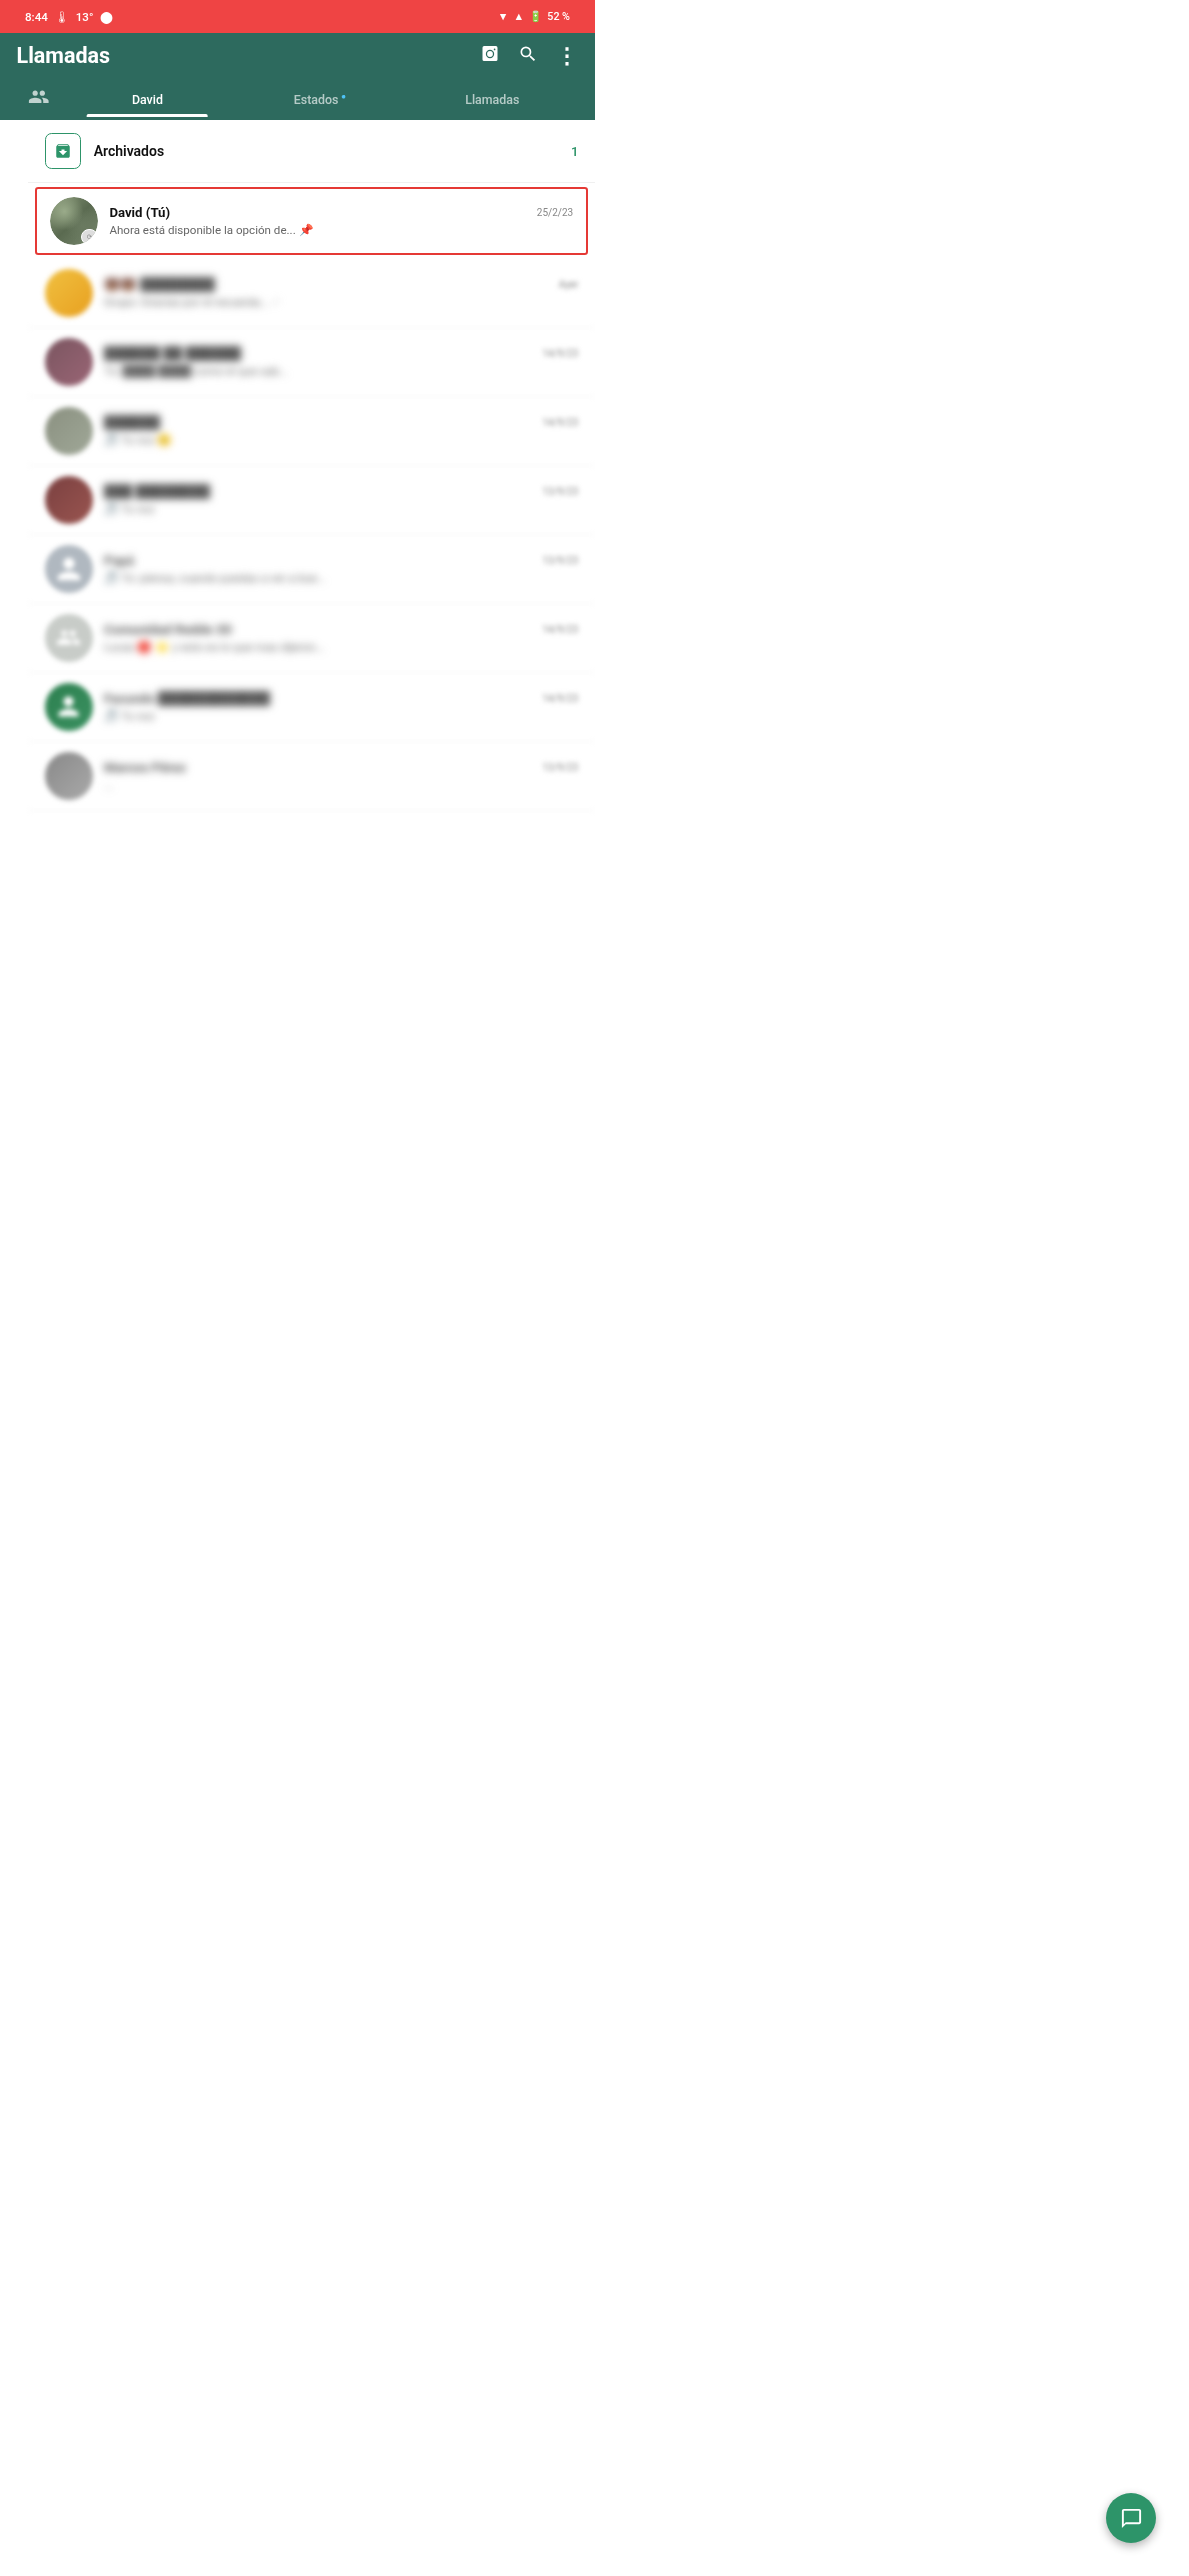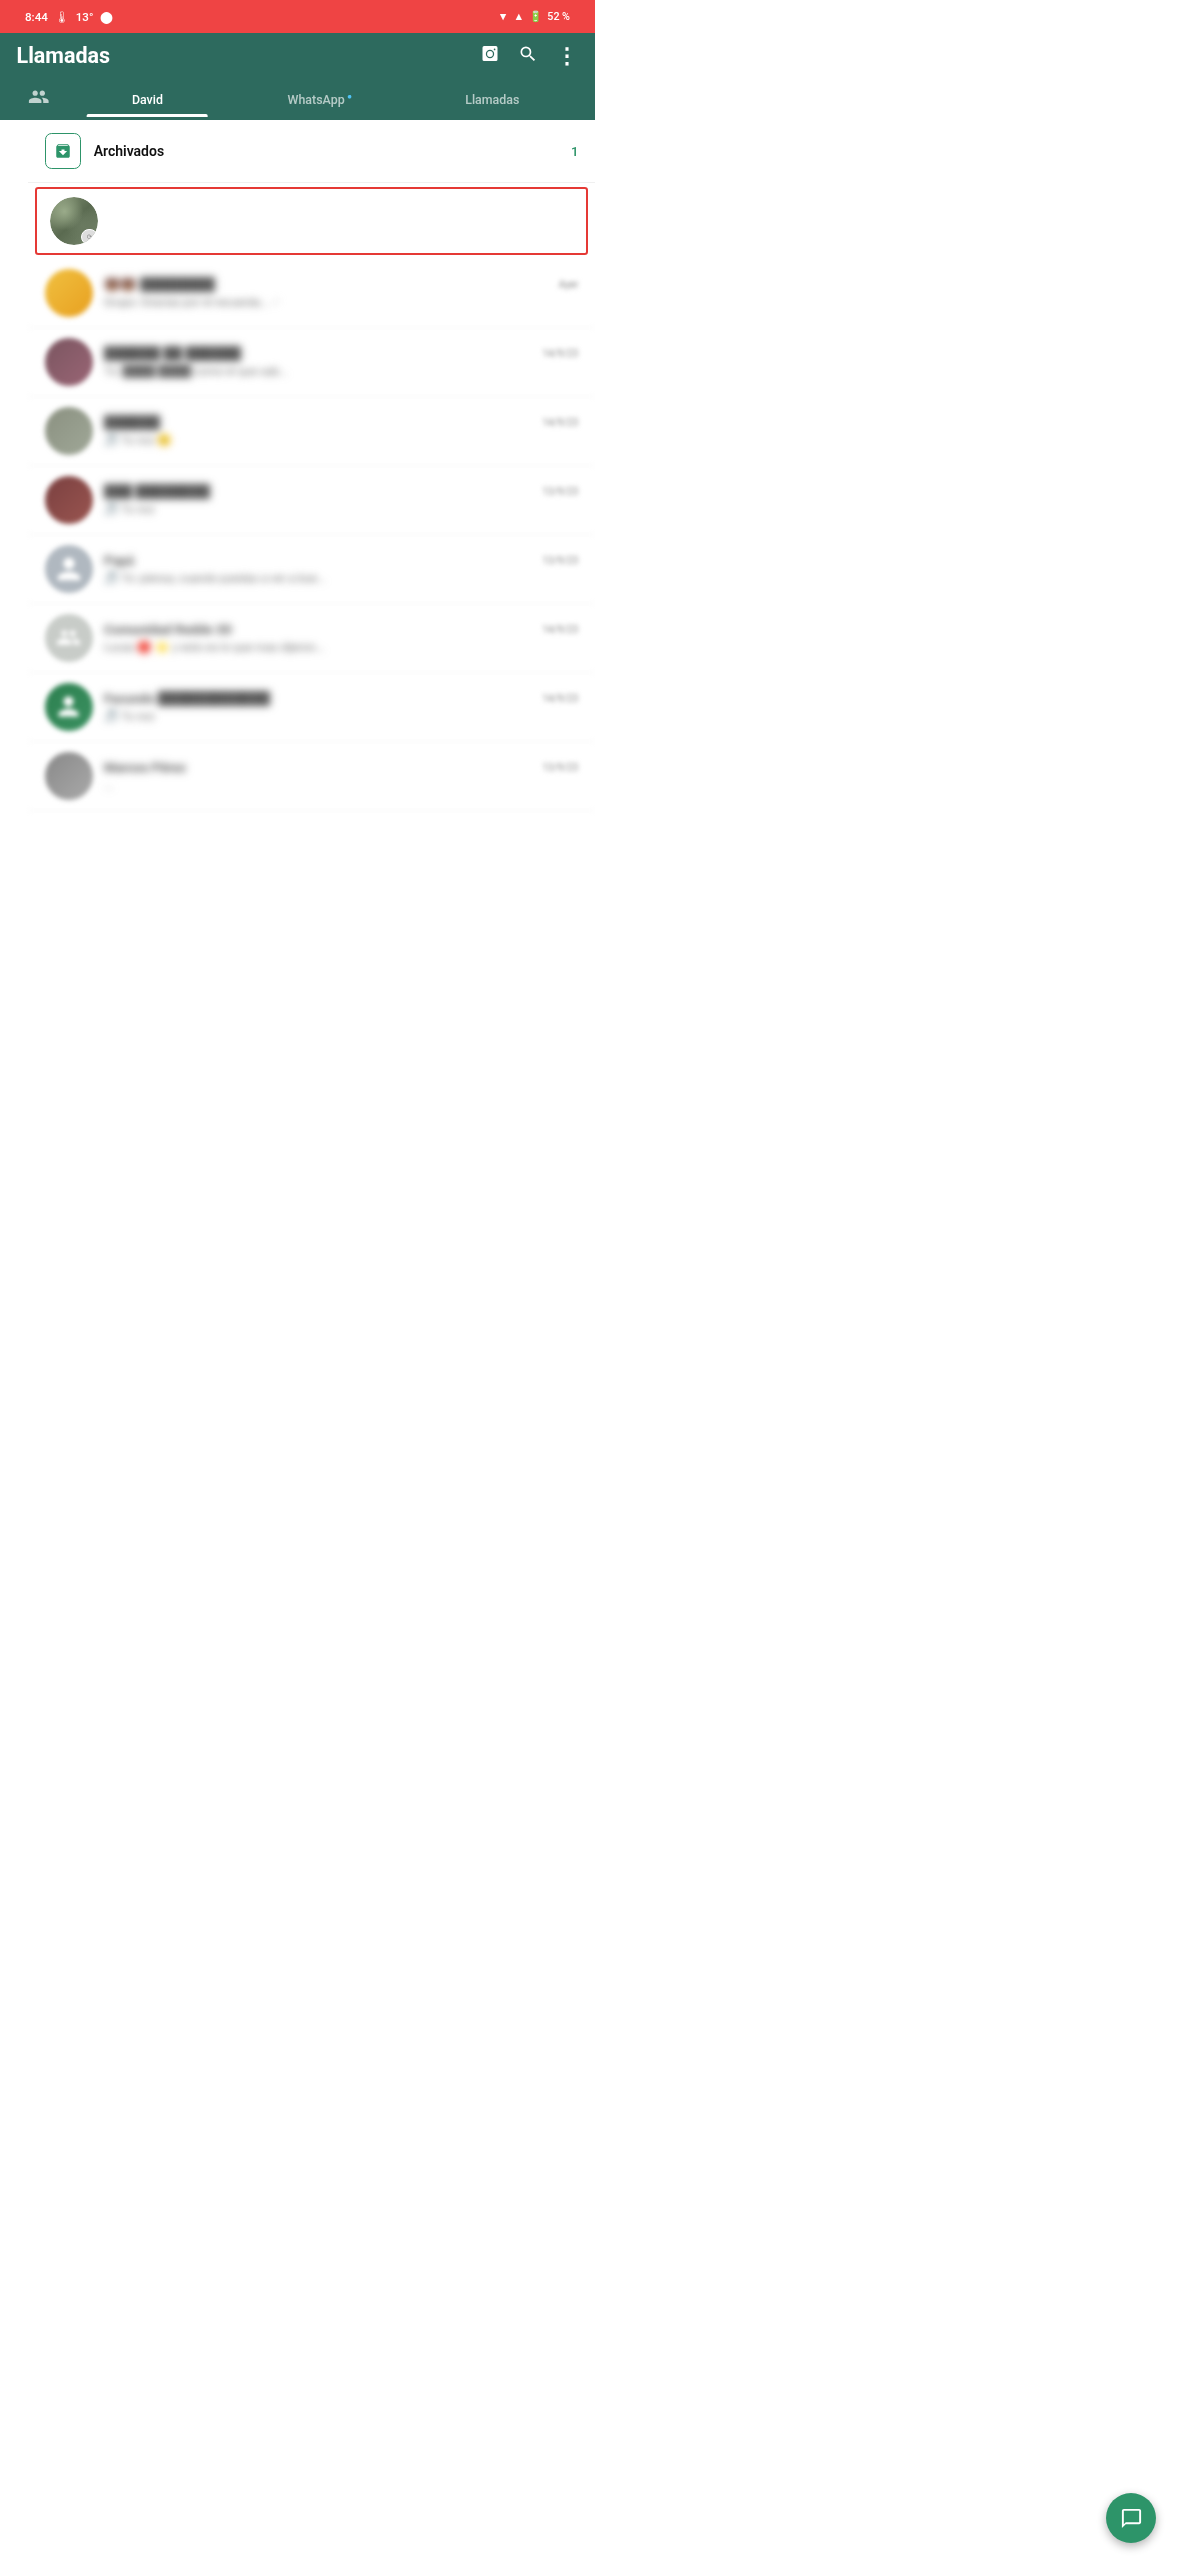--- a/index.html
+++ b/index.html
@@ -301,21 +301,21 @@
   <div class="tabs">
     <div class="tab-community">
       <svg width="21.5" height="21.5" viewBox="0 0 24 24" fill="rgba(255,255,255,0.7)">
         <path d="M16 11c1.66 0 2.99-1.34 2.99-3S17.66 5 16 5c-1.66 0-3 1.34-3 3s1.34 3 3 3zm-8 0c1.66 0 2.99-1.34 2.99-3S9.66 5 8 5C6.34 5 5 6.34 5 8s1.34 3 3 3zm0 2c-2.33 0-7 1.17-7 3.5V19h14v-2.5c0-2.33-4.67-3.5-7-3.5zm8 0c-.29 0-.62.02-.97.05 1.16.84 1.97 1.97 1.97 3.45V19h6v-2.5c0-2.33-4.67-3.5-7-3.5z"></path>
       </svg>
     </div>
     <div class="tab active">
       <span>David</span>
     </div>
     <div class="tab inactive">
-      <span>WhatsApp</span><span class="tab-dot">●</span>
+      <span>Estados</span><span class="tab-dot">●</span>
     </div>
     <div class="tab inactive">
       <span>Llamadas</span>
     </div>
   </div>
 </div>
 
 <div class="content">
 
   <div class="archived-row">
@@ -326,20 +326,30 @@
     </div>
     <span class="archived-label">Archivados</span>
     <span class="archived-count">1</span>
   </div>
 
   <div class="chat-item highlighted">
     <div class="avatar">
       <div class="avatar-david-inner"></div>
       <div class="avatar-badge" style="background:#ddd;font-size:6.6px;color:#888;">⟳</div>
     </div>
+    <div class="chat-info">
+      <div class="chat-name-row">
+        <span class="chat-name">David (Tú)</span>
+        <span class="chat-date">25/2/23</span>
+      </div>
+      <div class="chat-preview">
+        <span>Ahora está disponible la opción de...</span>
+        <span class="pin-icon">📌</span>
+      </div>
+    </div>
   </div>
 
   <div class="chat-item blurred-row">
     <div class="avatar avatar-1" style="background:linear-gradient(135deg,#f0c040,#e8a020);">
       <div style="width:100%;height:100%;display:flex;align-items:center;justify-content:center;font-size:16.5px;"></div>
     </div>
     <div class="chat-info">
       <div class="chat-name-row">
         <span class="chat-name blurred">🐻🐻 ████████</span>
         <span class="chat-date">Ayer</span>

